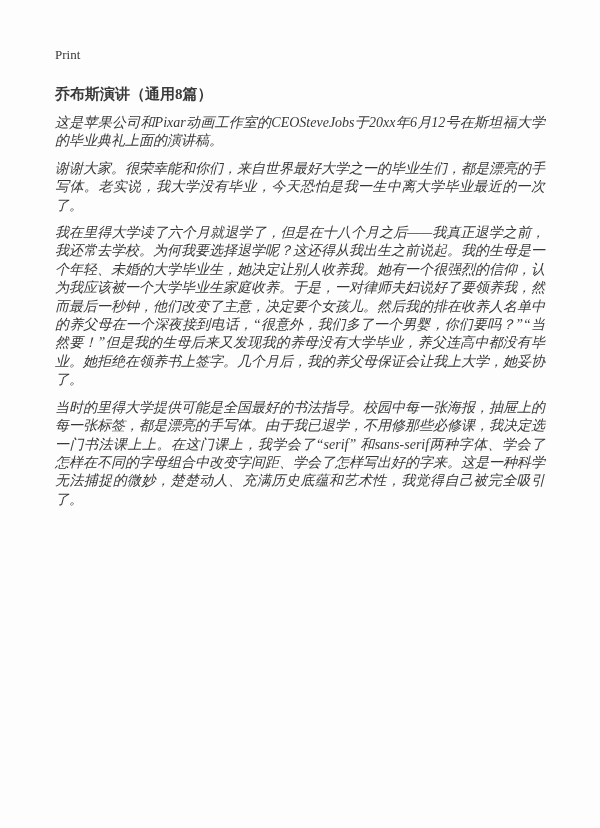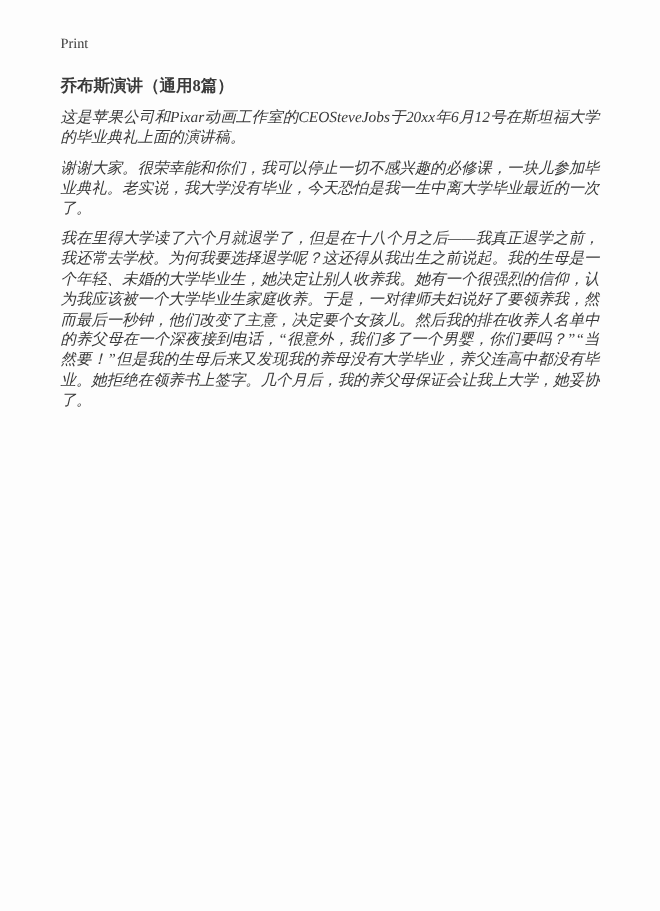--- a/index.html
+++ b/index.html
@@ -8,21 +8,21 @@
     width: 600px;
     height: 828px;
     background: #fdfdfd;
     font-family: "Liberation Serif", "DejaVu Serif", serif;
     color: #353535;
     overflow: hidden;
   }
   .page {
     width: 600px;
     height: 828px;
-    padding: 32px 55px 20px 55px;
+    padding: 47px 55px 20px 55px;
     background: #fdfdfd;
   }
   .print-link {
     font-size: 13px;
     line-height: 16px;
     color: #3a3a3a;
     margin: 0 0 16px 0;
     cursor: pointer;
     width: -moz-fit-content;
     width: fit-content;
@@ -69,17 +69,18 @@
 <div class="page">
 
   <div class="print-link">Print</div>
 
 
   <div class="doc-subtitle">乔布斯演讲（通用8篇）</div>
 
 
   <div class="body-text">
     <p class="para">这是苹果公司和Pixar动画工作室的CEOSteveJobs于20xx年6月12号在斯坦福大学的毕业典礼上面的演讲稿。</p>
-    <p class="para">谢谢大家。很荣幸能和你们，我可以停止一切不感兴趣的必修课，一块儿参加毕业典礼。老实说，我大学没有毕业，今天恐怕是我一生中离大学毕业最近的一次了。</p>
+    <p class="para">谢谢大家。很荣幸能和你们，来自世界最好大学之一的毕业生们，都是漂亮的手写体。老实说，我大学没有毕业，今天恐怕是我一生中离大学毕业最近的一次了。</p>
     <p class="para">我在里得大学读了六个月就退学了，但是在十八个月之后——我真正退学之前，我还常去学校。为何我要选择退学呢？这还得从我出生之前说起。我的生母是一个年轻、未婚的大学毕业生，她决定让别人收养我。她有一个很强烈的信仰，认为我应该被一个大学毕业生家庭收养。于是，一对律师夫妇说好了要领养我，然而最后一秒钟，他们改变了主意，决定要个女孩儿。然后我的排在收养人名单中的养父母在一个深夜接到电话，“很意外，我们多了一个男婴，你们要吗？”“当然要！”但是我的生母后来又发现我的养母没有大学毕业，养父连高中都没有毕业。她拒绝在领养书上签字。几个月后，我的养父母保证会让我上大学，她妥协了。</p>
+    <p class="para">当时的里得大学提供可能是全国最好的书法指导。校园中每一张海报，抽屉上的每一张标签，都是漂亮的手写体。由于我已退学，不用修那些必修课，我决定选一门书法课上上。在这门课上，我学会了“serif” 和sans-serif两种字体、学会了怎样在不同的字母组合中改变字间距、学会了怎样写出好的字来。这是一种科学无法捕捉的微妙，楚楚动人、充满历史底蕴和艺术性，我觉得自己被完全吸引了。</p>
   </div>
 
 </div>
 
 </body></html>

